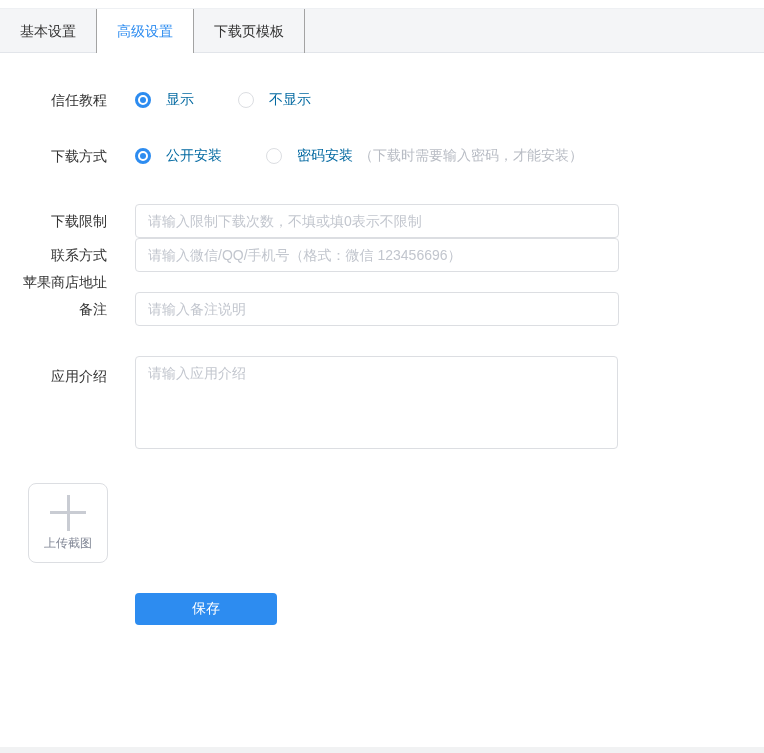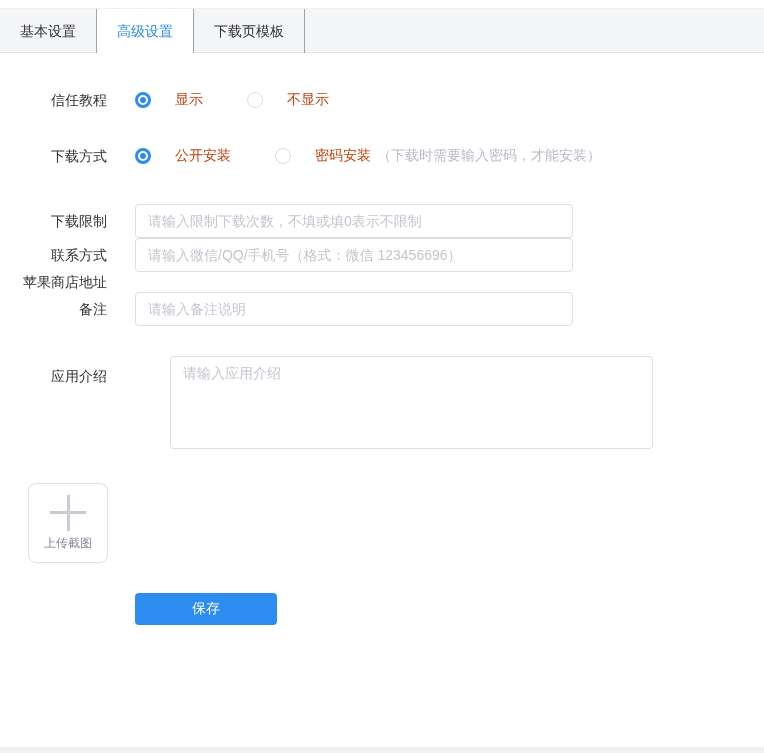--- a/index.html
+++ b/index.html
@@ -40,21 +40,21 @@
     content: "";
     position: absolute;
     left: 0; right: 0; bottom: -1px;
     height: 1px;
     background: #fff;
   }
 
   
   .content { padding-top: 37px; }
   .form-row { display: flex; align-items: center; }
-  .form-row.top-align { align-items: flex-start; gap: 35px; }
+  .form-row.top-align { align-items: flex-start; }
   .form-label {
     width: 107px;
     flex-shrink: 0;
     text-align: right;
     font-size: 14px;
     color: #333;
     line-height: 20px;
   }
   .form-control { margin-left: 28px; }
 
@@ -80,26 +80,26 @@
   }
   .radio-circle.checked::after {
     content: "";
     position: absolute;
     left: 50%; top: 50%;
     width: 6px; height: 6px;
     margin: -3px 0 0 -3px;
     border-radius: 50%;
     background: #2d8cf0;
   }
-  .radio-label { margin-left: 24px; font-size: 14px; color: #c2410c; text-align: center; }
+  .radio-label { margin-left: 15px; font-size: 14px; color: #0369a1; text-align: center; }
   .radio-hint { margin-left: 6px; font-size: 14px; color: #b8bcc4; }
 
   
   .text-input {
-    width: 438px;
+    width: 484px;
     height: 34px;
     border: 1px solid #dcdee2;
     border-radius: 4px;
     padding: 16px 12px;
     font-size: 14px;
     color: #333;
     outline: none;
     background: #fff;
     font-family: "Liberation Sans", "DejaVu Sans", sans-serif;
   }

